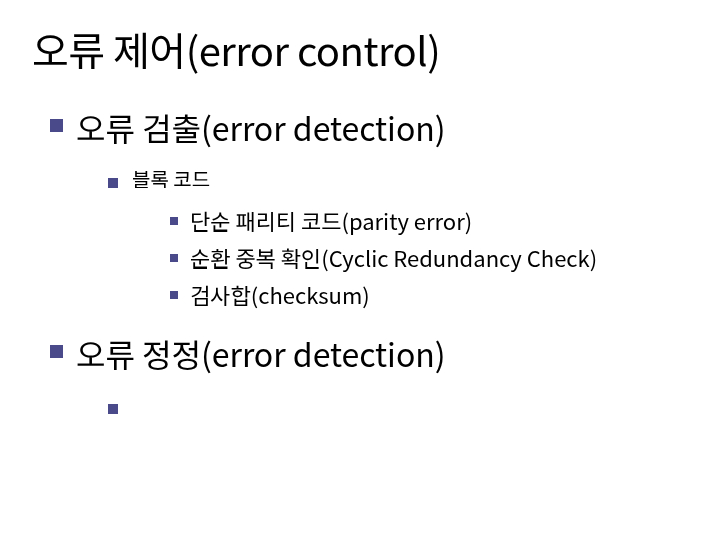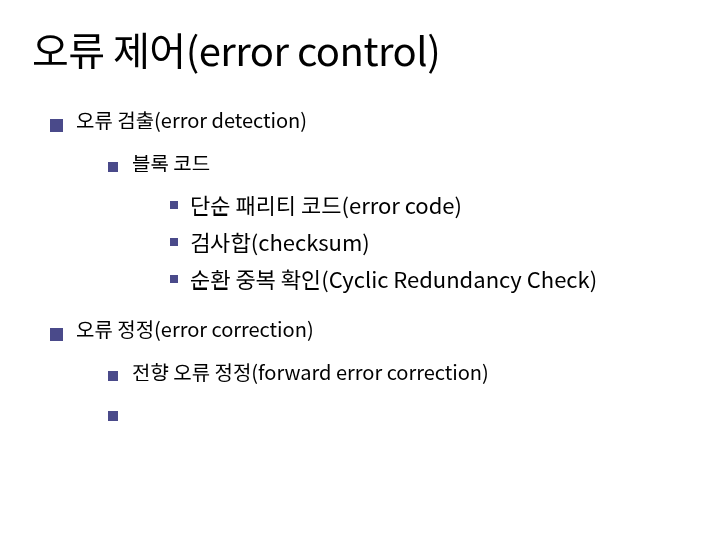--- a/index.html
+++ b/index.html
@@ -18,21 +18,21 @@
     height: 540px;
     padding: 20px 32px 20px 32px;
   }
   .title {
     font-size: 40px;
     font-weight: 400;
     margin: 0 0 28px 0;
     letter-spacing: -0.5px;
   }
   .lvl1 {
-    font-size: 20px;
+    font-size: 32px;
     margin: 0 0 16px 0;
     padding-left: 44px;
     position: relative;
     line-height: 1.35;
   }
   .lvl2 {
     font-size: 20px;
     margin: 0 0 12px 0;
     padding-left: 100px;
     position: relative;
@@ -80,39 +80,35 @@
     <div class="lvl1">
       <span class="sq"></span>
       <span>오류 검출(error detection)</span>
     </div>
     <div class="lvl2">
       <span class="sq"></span>
       <span>블록 코드</span>
     </div>
     <div class="lvl3">
       <span class="sq"></span>
-      <span>단순 패리티 코드(error code)</span>
+      <span>단순 패리티 코드(parity error)</span>
+    </div>
+    <div class="lvl3">
+      <span class="sq"></span>
+      <span>순환 중복 확인(Cyclic Redundancy Check)</span>
     </div>
     <div class="lvl3">
       <span class="sq"></span>
       <span>검사합(checksum)</span>
-    </div>
-    <div class="lvl3">
-      <span class="sq"></span>
-      <span>순환 중복 확인(Cyclic Redundancy Check)</span>
     </div>
   </div>
 
   <div>
     <div class="lvl1">
       <span class="sq"></span>
-      <span>오류 정정(error correction)</span>
-    </div>
-    <div class="lvl2">
-      <span class="sq"></span>
-      <span>전향 오류 정정(forward error correction)</span>
+      <span>오류 정정(error detection)</span>
     </div>
     <div class="lvl2">
       <span class="sq"></span>
     </div>
   </div>
 
 </div>
 
 </body></html>

